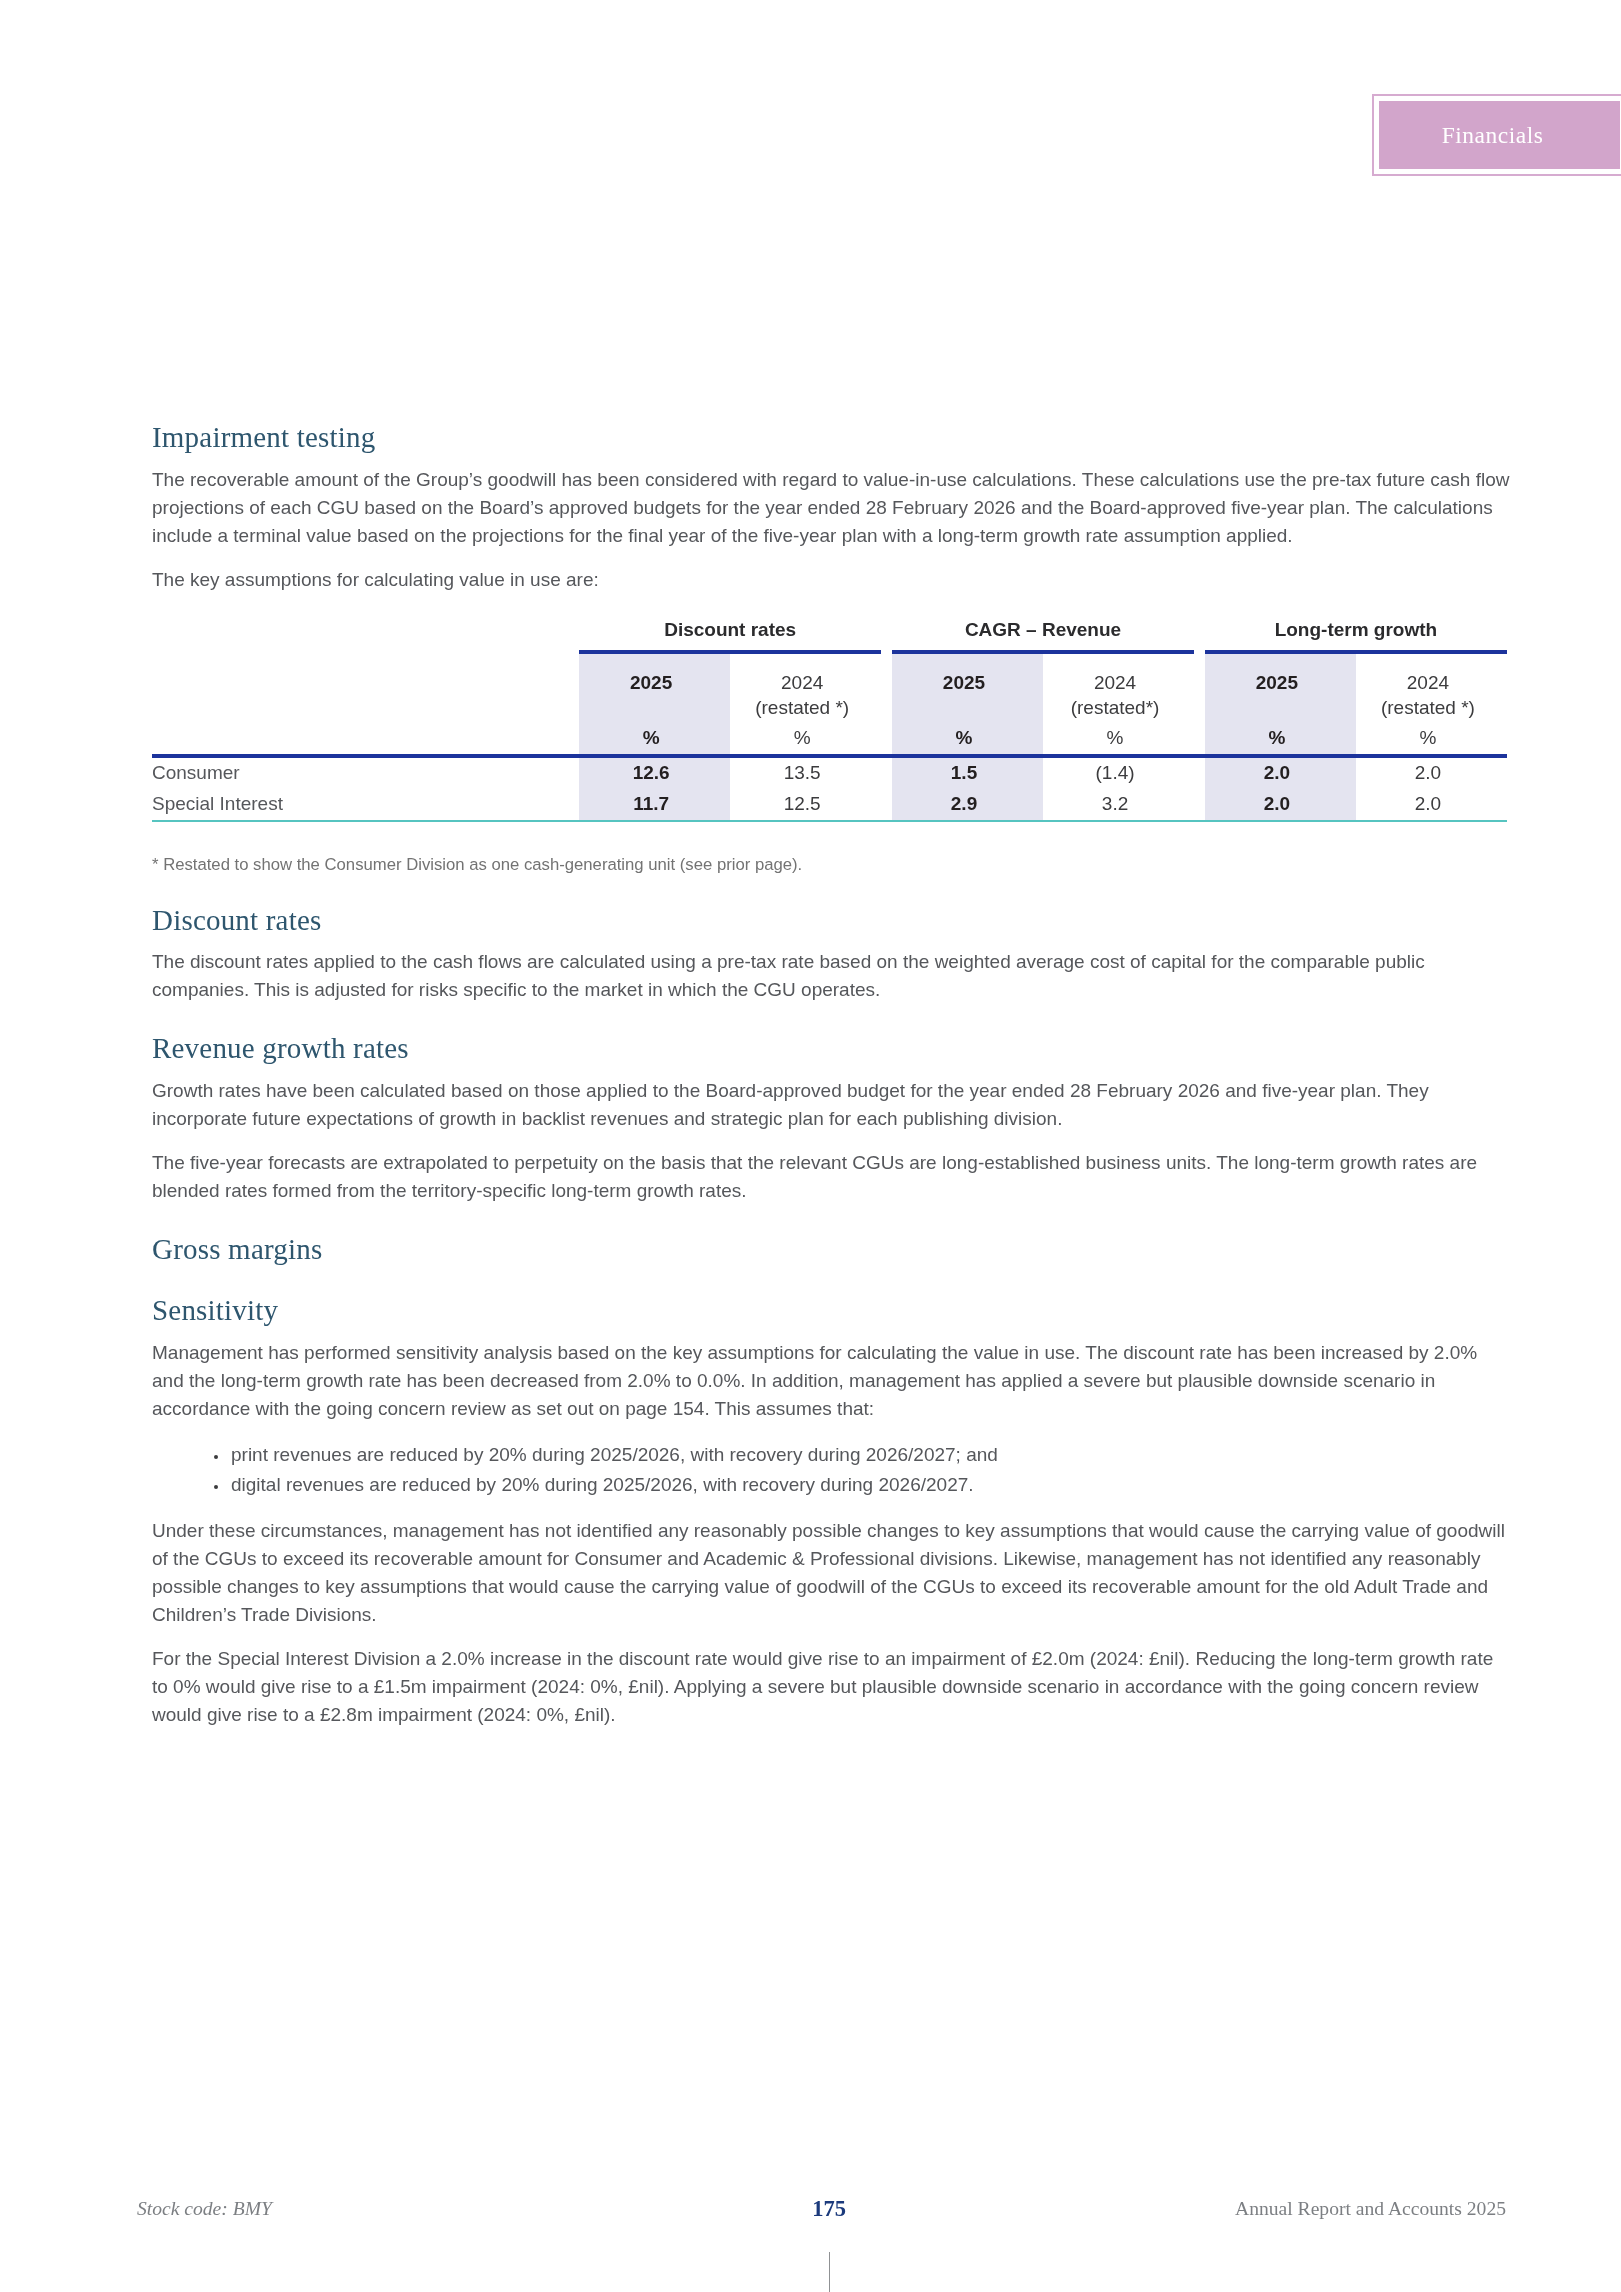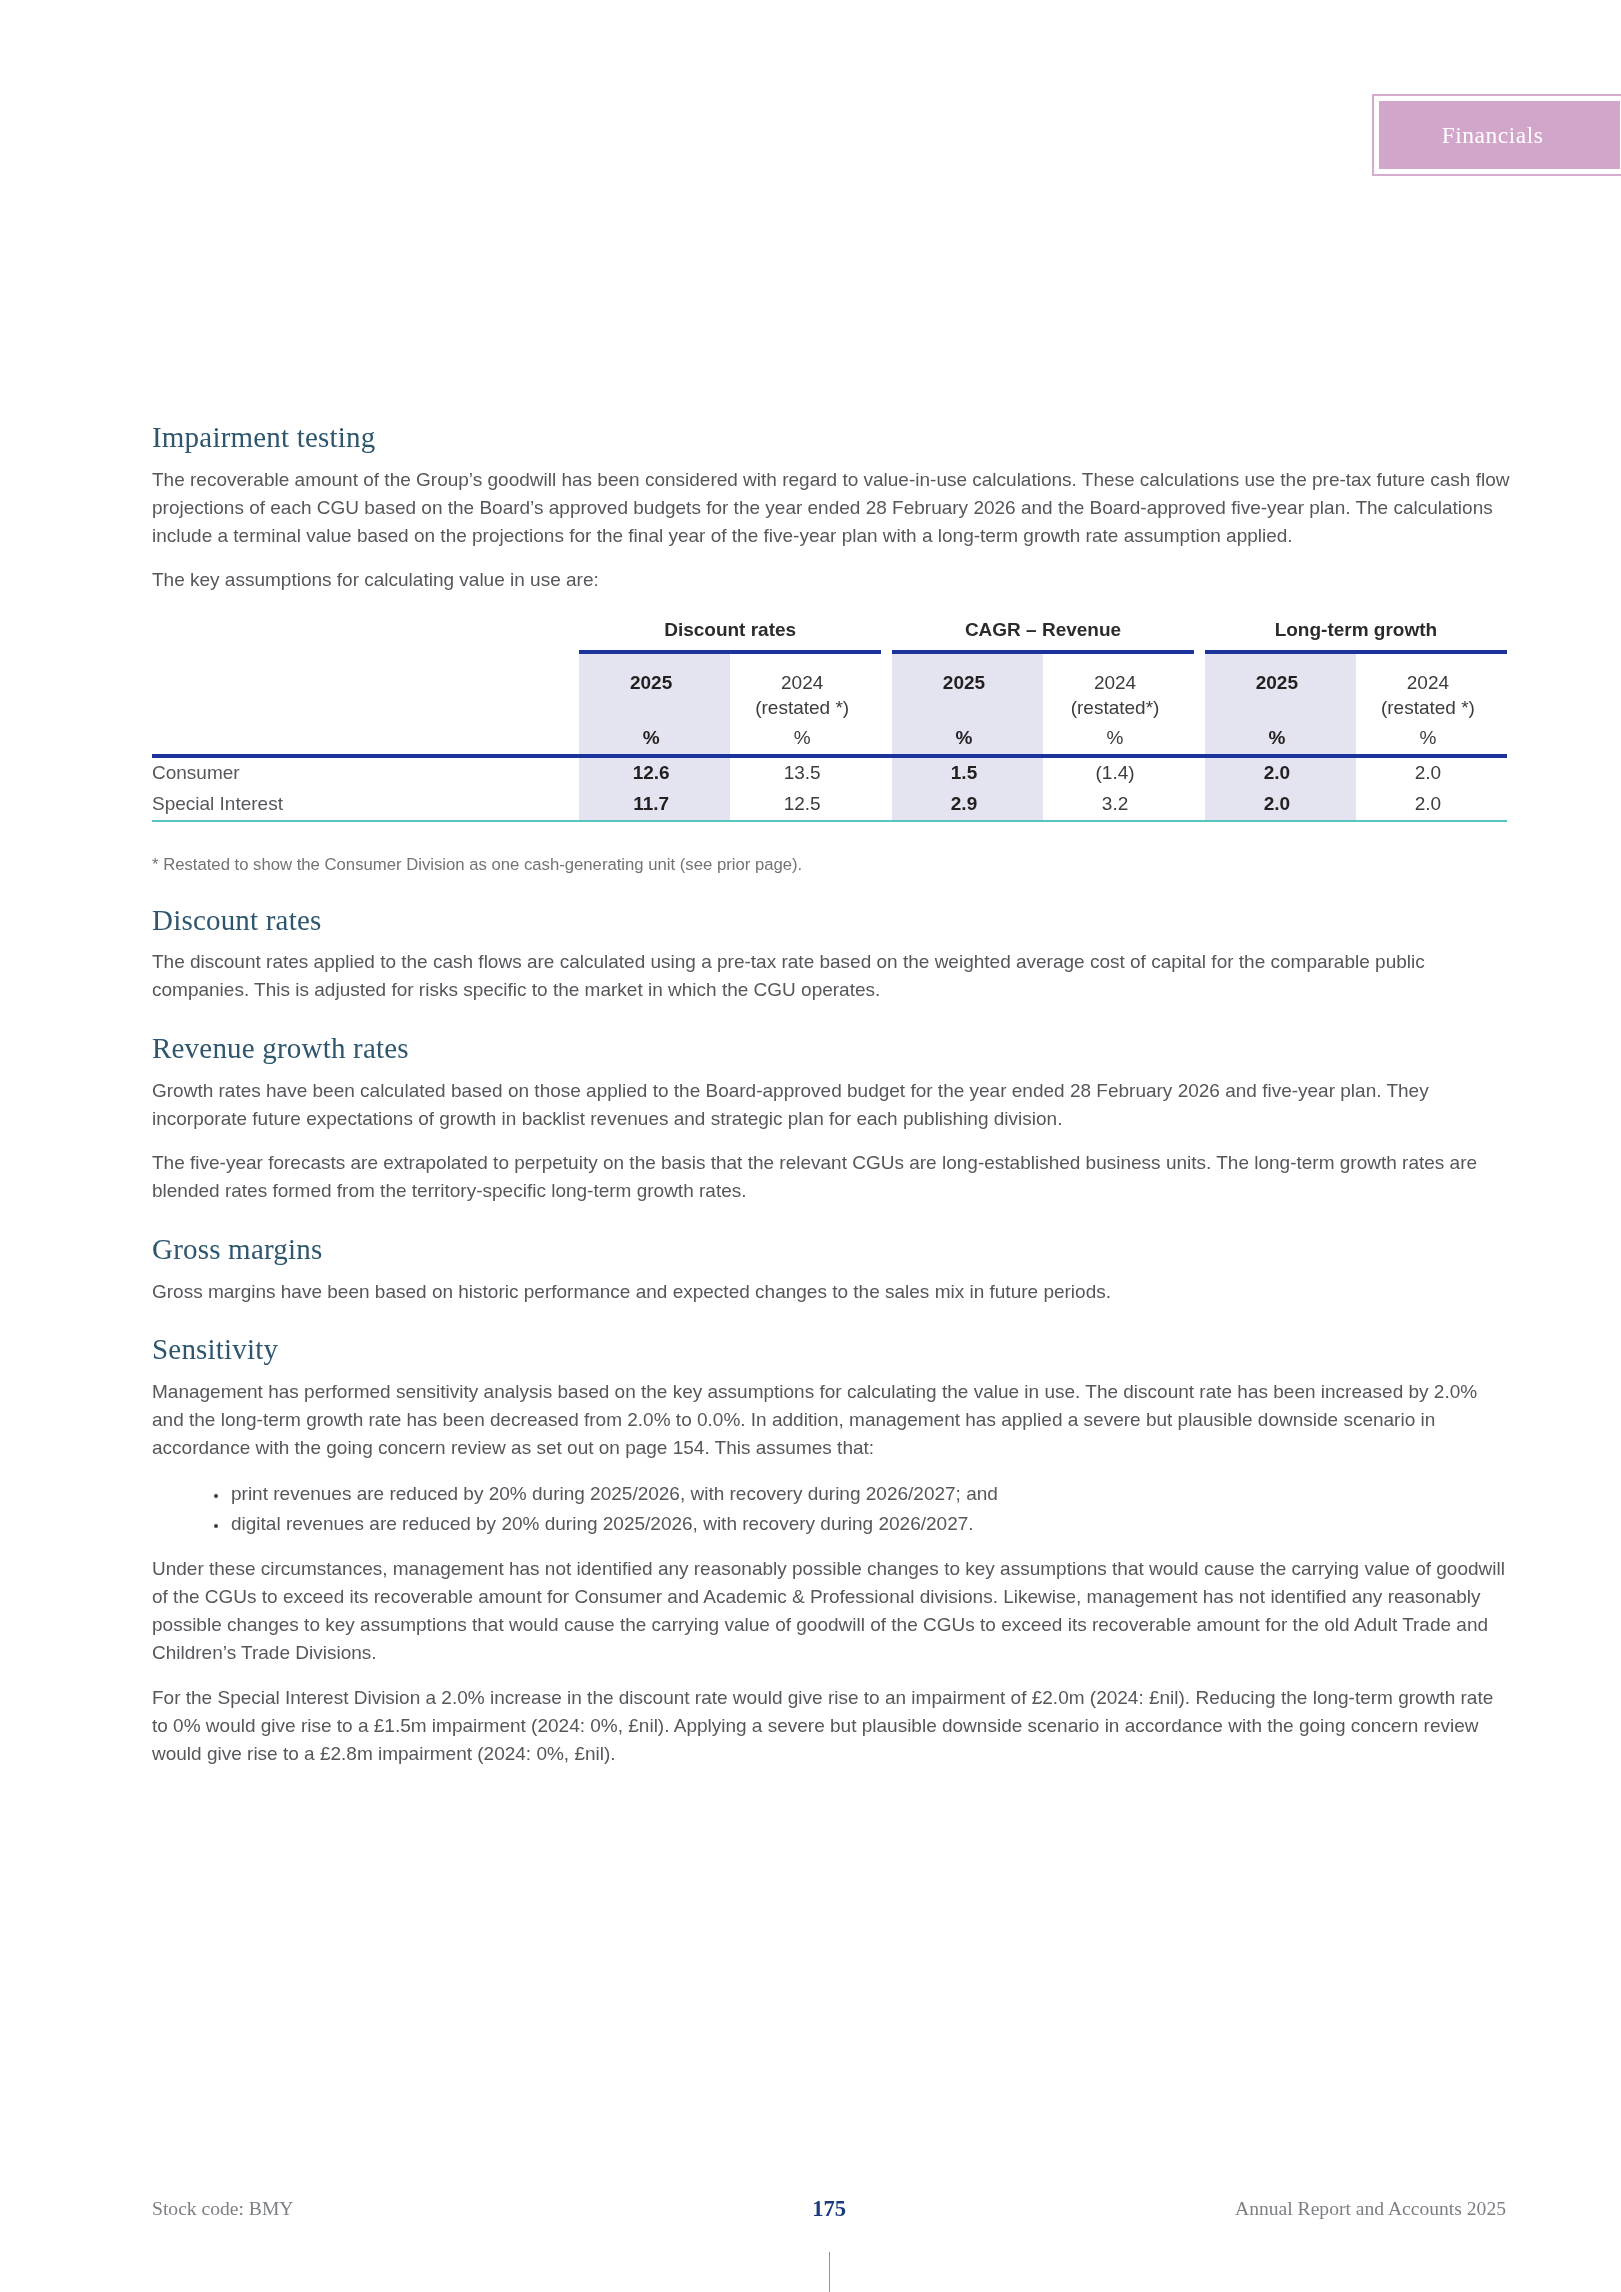--- a/index.html
+++ b/index.html
@@ -55,21 +55,21 @@
   tr.row-last td{border-bottom:2.9px solid #56c4c0;}
   .footnote{font-size:16.7px;color:#737373;margin:31px 0 0 0;line-height:23.5px;}
   
   ul.bullets{margin:0 0 16.7px 0;padding-left:31px;}
   ul.bullets li{font-size:19px;line-height:30px;padding-left:2px;margin-left:46px;}
   ul.bullets li::marker{color:#3c3c3e;font-size:14.7px;}
   
   .footer-left,.footer-right,.footer-page{
     position:absolute;font-family:"Liberation Serif", serif;color:#7c7f83;font-size:19.6px;
   }
-  .footer-left{left:152px;top:2198px;}
+  .footer-left{left:137px;top:2198px;font-style:italic;}
   .footer-right{right:115px;top:2198px;}
   .footer-page{
     left:0;top:2196px;width:1658px;text-align:center;
     color:#1b3a7c;font-weight:bold;font-size:22.5px;
   }
   .binding-mark{
     position:absolute;left:829px;top:2252px;width:1px;height:40px;background:#8f9193;
   }
 </style>
 </head>
@@ -169,21 +169,20 @@
   <p class="footnote">* Restated to show the Consumer Division as one cash-generating unit (see prior page).</p>
 
   <h2 class="heading h-sect">Discount rates</h2>
   <p class="body">The discount rates applied to the cash flows are calculated using a pre-tax rate based on the weighted average cost of capital for the comparable public companies. This is adjusted for risks specific to the market in which the CGU operates.</p>
 
   <h2 class="heading h-sect">Revenue growth rates</h2>
   <p class="body">Growth rates have been calculated based on those applied to the Board-approved budget for the year ended 28 February 2026 and five-year plan. They incorporate future expectations of growth in backlist revenues and strategic plan for each publishing division.</p>
   <p class="body">The five-year forecasts are extrapolated to perpetuity on the basis that the relevant CGUs are long-established business units. The long-term growth rates are blended rates formed from the territory-specific long-term growth rates.</p>
 
   <h2 class="heading h-sect">Gross margins</h2>
-  <p class="body">Gross margins have been based on historic performance and expected changes to the sales mix in future periods.</p>
 
   <h2 class="heading h-sect">Sensitivity</h2>
   <p class="body">Management has performed sensitivity analysis based on the key assumptions for calculating the value in use. The discount rate has been increased by 2.0% and the long-term growth rate has been decreased from 2.0% to 0.0%. In addition, management has applied a severe but plausible downside scenario in accordance with the going concern review as set out on page 154. This assumes that:</p>
   <ul class="bullets">
     <li>print revenues are reduced by 20% during 2025/2026, with recovery during 2026/2027; and</li>
     <li>digital revenues are reduced by 20% during 2025/2026, with recovery during 2026/2027.</li>
   </ul>
   <p class="body">Under these circumstances, management has not identified any reasonably possible changes to key assumptions that would cause the carrying value of goodwill of the CGUs to exceed its recoverable amount for Consumer and Academic &amp; Professional divisions. Likewise, management has not identified any reasonably possible changes to key assumptions that would cause the carrying value of goodwill of the CGUs to exceed its recoverable amount for the old Adult Trade and Children’s Trade Divisions.</p>
   <p class="body">For the Special Interest Division a 2.0% increase in the discount rate would give rise to an impairment of £2.0m (2024: £nil). Reducing the long-term growth rate to 0% would give rise to a £1.5m impairment (2024: 0%, £nil).  Applying a severe but plausible downside scenario in accordance with the going concern review would give rise to a £2.8m impairment (2024: 0%, £nil).</p>
 

